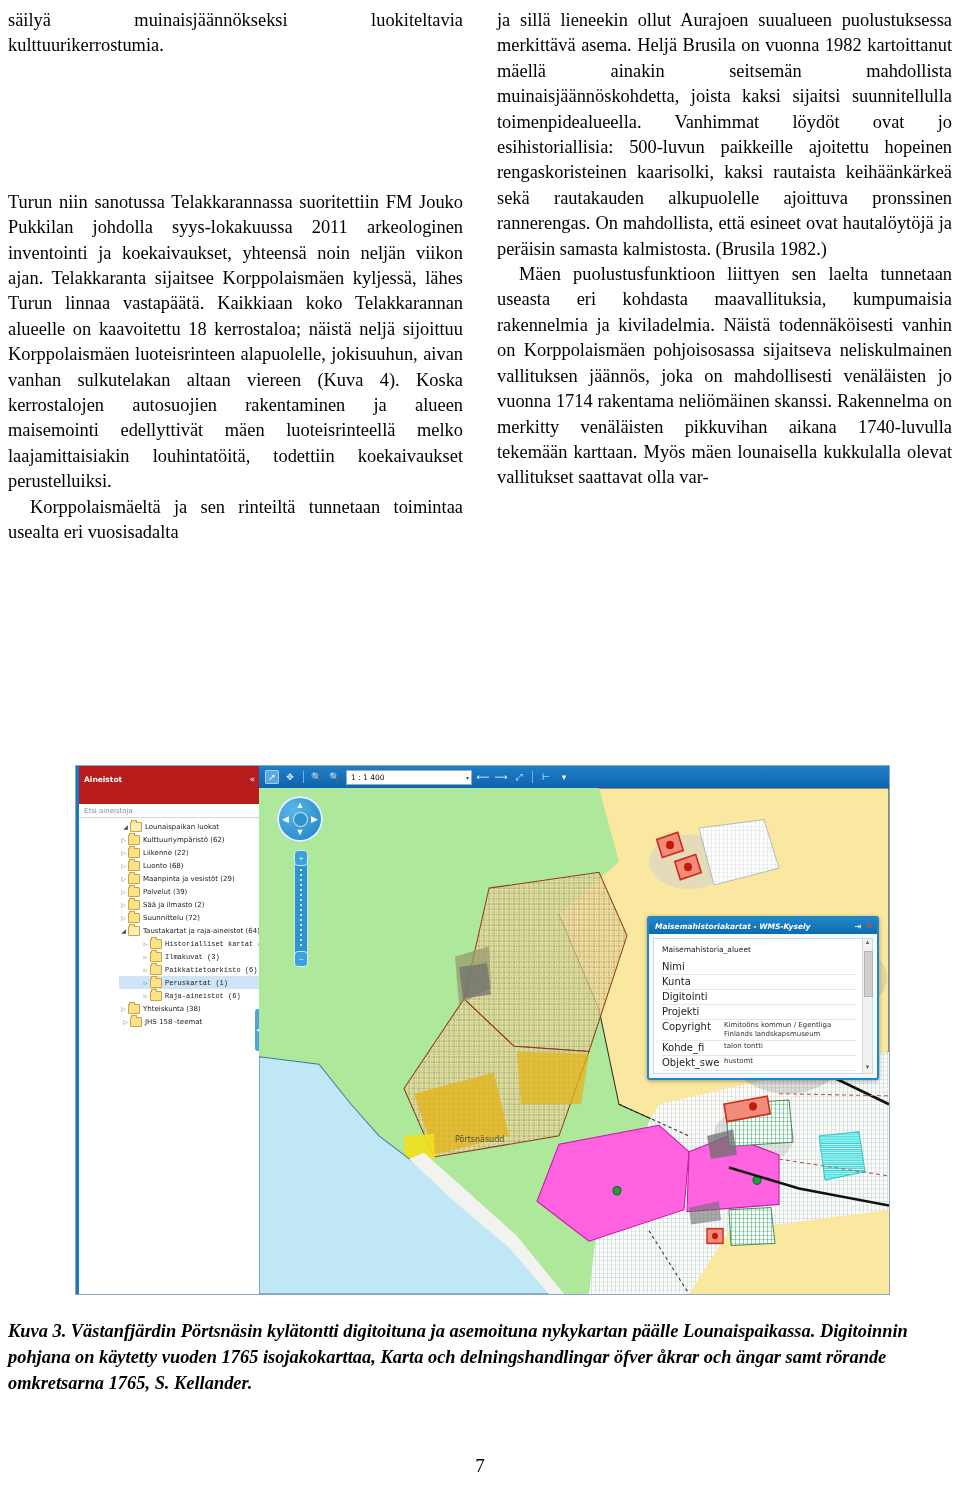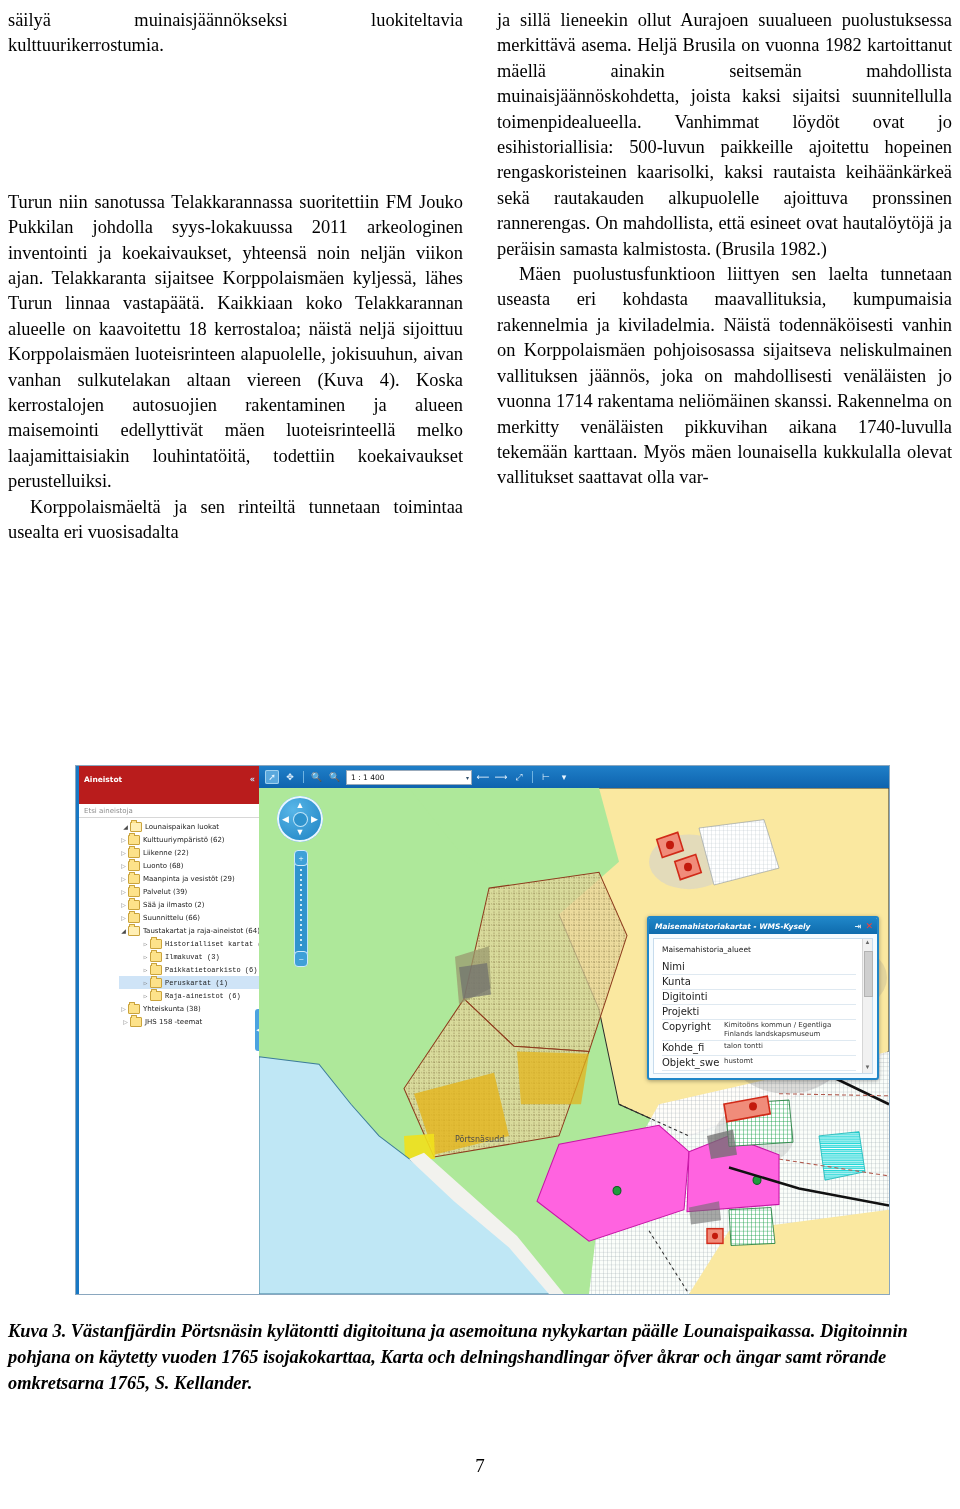--- a/index.html
+++ b/index.html
@@ -202,21 +202,21 @@
               <span>Palvelut (39)</span>
             </div>
             <div class="node ind2">
               <span class="twisty">▷</span>
               <span class="folder"></span>
               <span>Sää ja ilmasto (2)</span>
             </div>
             <div class="node ind2">
               <span class="twisty">▷</span>
               <span class="folder"></span>
-              <span>Suunnittelu (66)</span>
+              <span>Suunnittelu (72)</span>
             </div>
             <div class="node ind2">
               <span class="twisty open">◢</span>
               <span class="folder open"></span>
               <span>Taustakartat ja raja-aineistot (64)</span>
             </div>
             <div class="node ind3">
               <span class="twisty">▷</span>
               <span class="folder"></span>
               <span>Historialliset kartat (44)</span>

